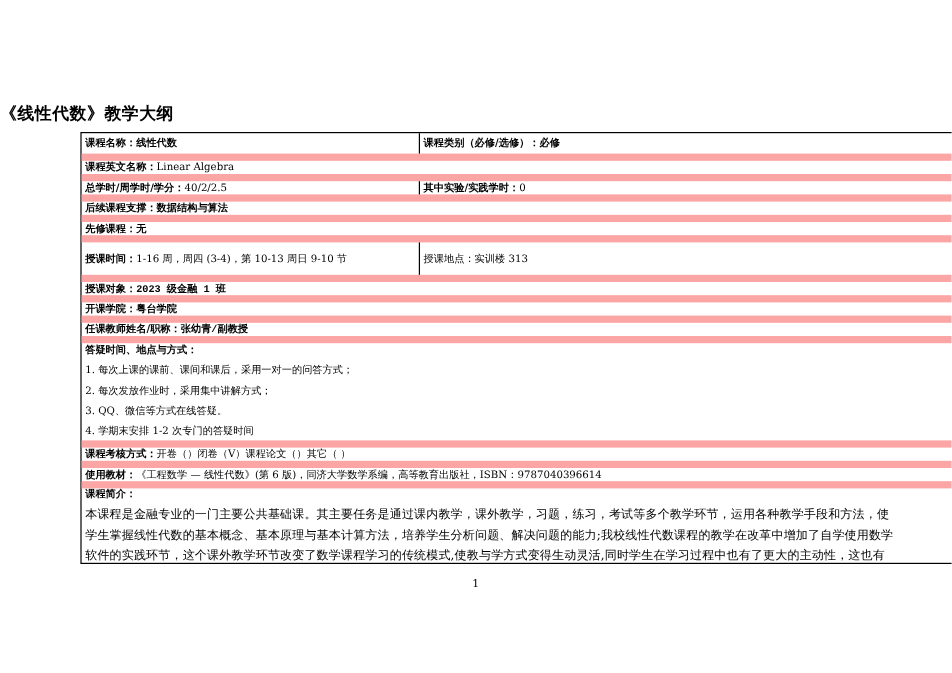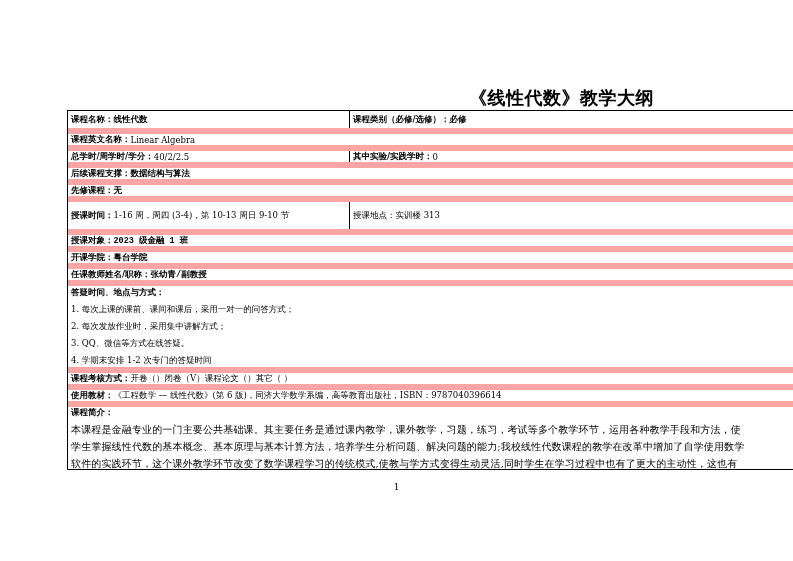--- a/index.html
+++ b/index.html
@@ -1,22 +1,22 @@
 <!DOCTYPE html>
 <html><head>
 <meta charset="utf-8">
 <style>
   html, body { margin: 0; padding: 0; }
   body {
     width: 793px; height: 561px; background: #ffffff; position: relative; overflow: hidden;
     font-family: "DejaVu Serif", "Liberation Serif", serif; color: #000;
   }
   .title {
-    position: absolute; left: 0; top: 86px; width: 654px; text-align: right;
-    font-family: "DejaVu Sans", sans-serif; font-weight: bold; font-size: 18px; letter-spacing: 0.5px;
+    position: absolute; left: 0; top: 86px; width: 654px; text-align: left;
+    font-family: "DejaVu Sans", sans-serif; font-weight: bold; font-size: 14px; letter-spacing: 0.5px;
   }
   .tbl {
     position: absolute; left: 67px; top: 110px; width: 791px;
     border: 1px solid #000; box-sizing: border-box;
   }
   .row { display: flex; border-top: 6px solid #fca5a5; box-sizing: border-box; }
   .row:first-child { border-top: none; }
   .cell {
     box-sizing: border-box; padding: 0 3px; font-size: 8.5px; display: flex; align-items: center;
     white-space: nowrap; overflow: hidden;

